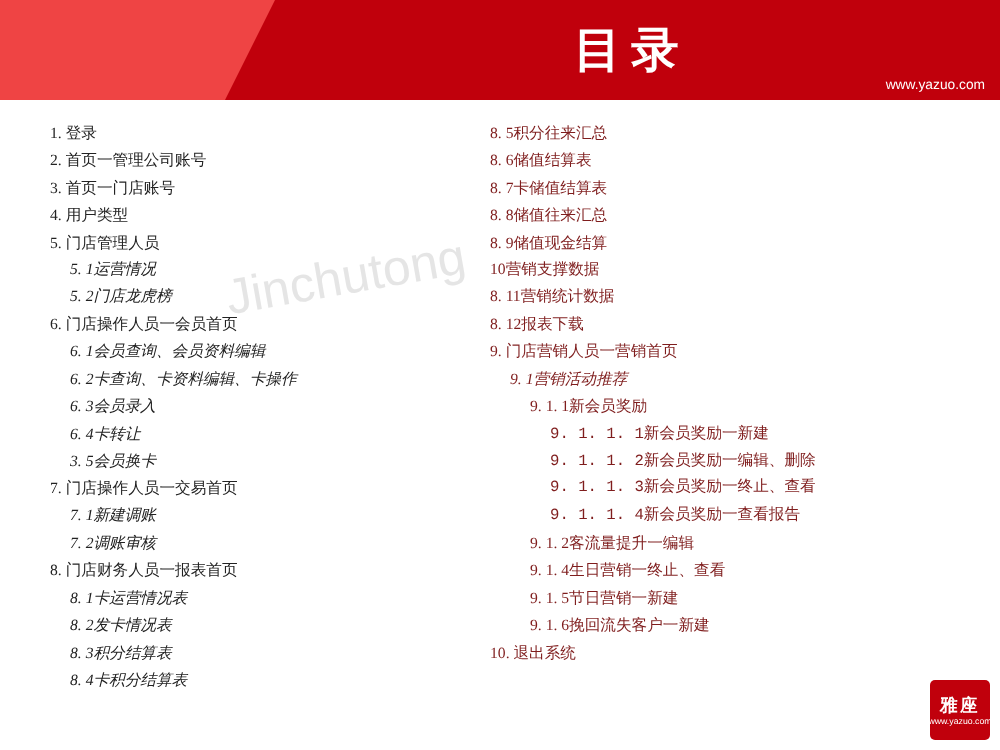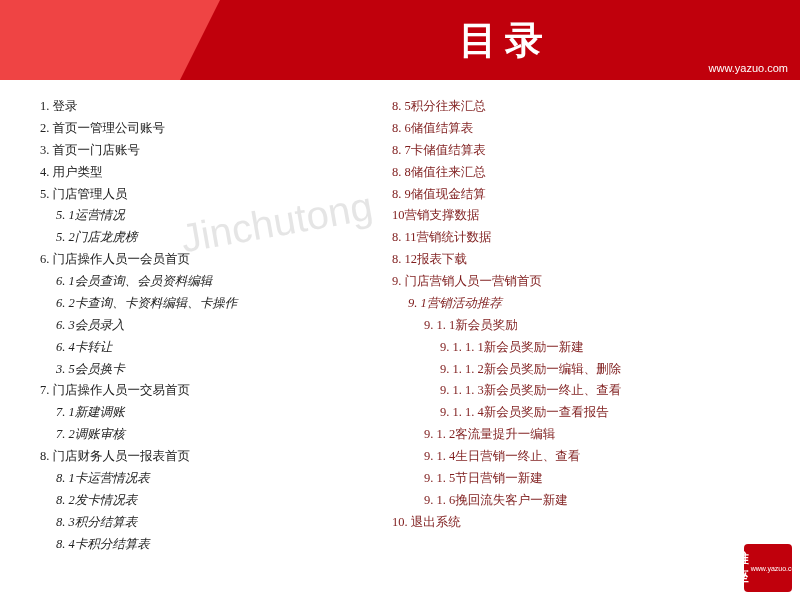--- a/index.html
+++ b/index.html
@@ -66,21 +66,21 @@
       line-height: 1.75;
       color: #7f1d1d;
       padding-left: 20px;
     }
 
     .menu-item {
       display: block;
     }
     .menu-item.indent1 { padding-left: 16px; font-style: italic; }
     .menu-item.indent2 { padding-left: 32px; }
-    .menu-item.indent3 { padding-left: 48px; }
+    .menu-item.indent3 { padding-left: 48px; font-family: Liberation Mono, monospace; }
 
     
     .watermark {
       position: absolute;
       top: 200px;
       left: 180px;
       font-size: 40px;
       color: rgba(180,180,180,0.35);
       font-family: Arial, sans-serif;
       transform: rotate(-10deg);
@@ -92,20 +92,21 @@
     
     .logo-badge {
       position: absolute;
       bottom: 8px;
       right: 8px;
       width: 48px;
       height: 48px;
       background: #c0000c;
       border-radius: 4px;
       display: flex;
+      flex-direction: column;
       align-items: center;
       justify-content: center;
     }
     .logo-badge-text1 {
       color: #fff;
       font-size: 14px;
       font-weight: bold;
       letter-spacing: 2px;
     }
     .logo-badge-text2 {

